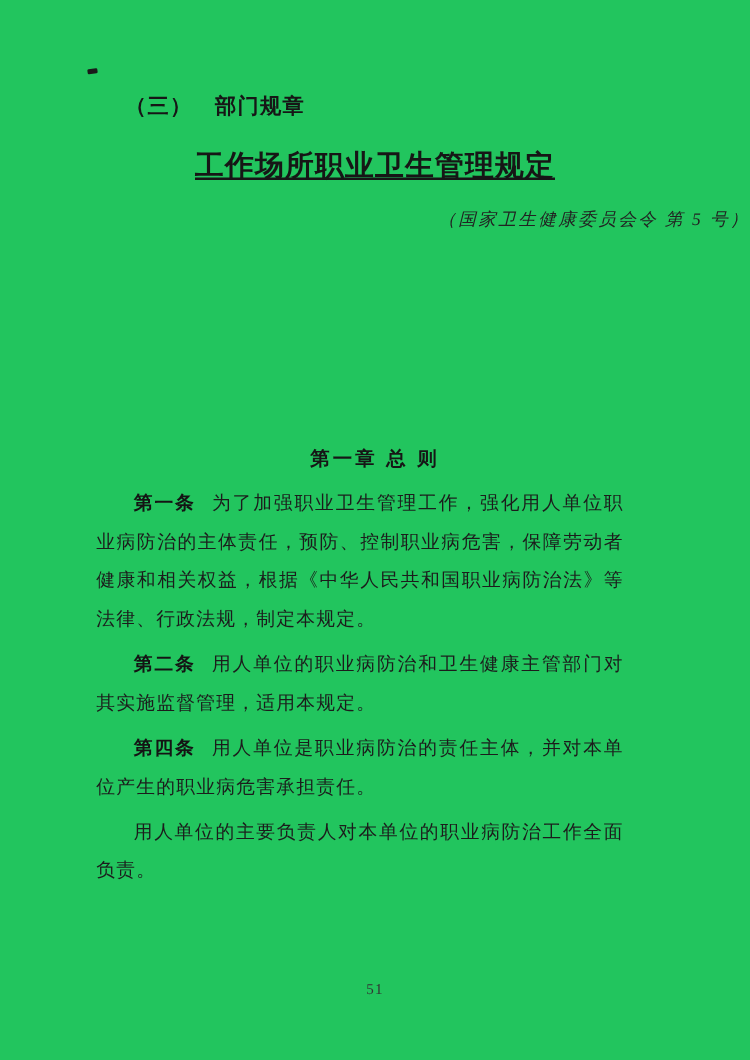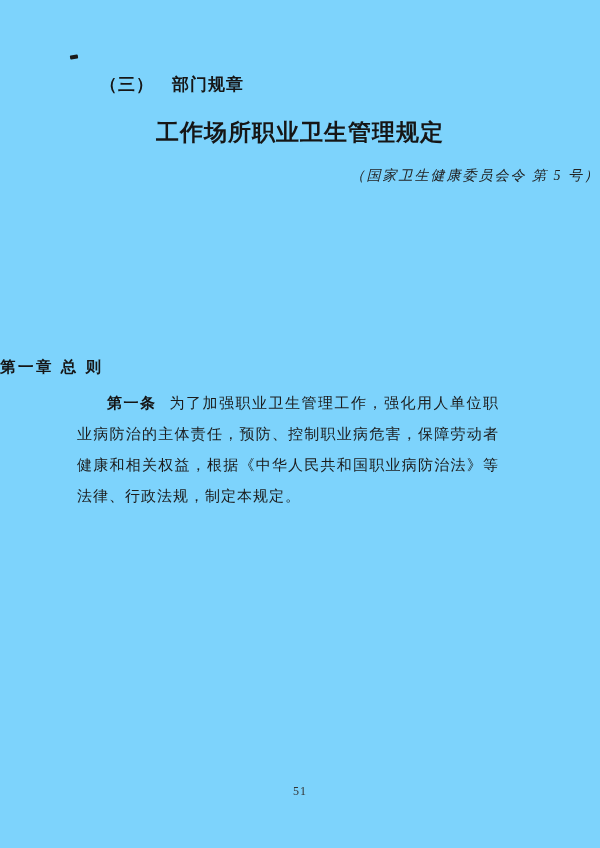--- a/index.html
+++ b/index.html
@@ -1,21 +1,21 @@
 <!DOCTYPE html>
 <html><head>
 <meta charset="utf-8">
 <style>
   * { margin: 0; padding: 0; box-sizing: border-box; }
   html, body { background: #ffffff; }
   .page {
     position: relative;
     width: 600px;
     height: 848px;
-    background: #7dd3fc;
+    background: #22c55e;
     overflow: hidden;
     color: #1c1c1c;
   }
   .speck {
     position: absolute;
     left: 70px; top: 55px;
     width: 8px; height: 4px;
     background: #1a1a1a;
     transform: rotate(-8deg);
     border-radius: 1px;
@@ -34,36 +34,38 @@
   .doc-title {
     position: absolute;
     left: 0; top: 117px;
     width: 100%;
     text-align: center;
     font-family: "Liberation Sans", sans-serif;
     font-weight: bold;
     font-size: 23px;
     letter-spacing: 1px;
     color: #161616;
+    text-decoration: underline;
   }
   .doc-subtitle {
     position: absolute;
     left: 0; top: 167px;
     width: 100%;
     text-align: right;
     font-family: "Liberation Serif", serif;
     font-style: italic;
     font-size: 14px;
     letter-spacing: 2px;
     color: #222222;
   }
   .chapter-heading {
     position: absolute;
     left: 0; top: 357px;
     width: 100%;
+    text-align: center;
     font-family: "Liberation Sans", sans-serif;
     font-weight: bold;
     font-size: 15.5px;
     letter-spacing: 2.5px;
     color: #161616;
   }
   .body-text {
     position: absolute;
     left: 77px; top: 387px;
     width: 422px;
@@ -108,17 +110,20 @@
   </div>
 
   <div class="doc-title">工作场所职业卫生管理规定</div>
 
   <div class="doc-subtitle">（国家卫生健康委员会令  第 5 号）</div>
 
   <div class="chapter-heading">第一章  总  则</div>
 
   <div class="body-text">
     <p><span class="para-lead">第一条</span><span>为了加强职业卫生管理工作，强化用人单位职业病防治的主体责任，预防、控制职业病危害，保障劳动者健康和相关权益，根据《中华人民共和国职业病防治法》等法律、行政法规，制定本规定。</span></p>
+    <p><span class="para-lead">第二条</span><span>用人单位的职业病防治和卫生健康主管部门对其实施监督管理，适用本规定。</span></p>
+    <p><span class="para-lead">第四条</span><span>用人单位是职业病防治的责任主体，并对本单位产生的职业病危害承担责任。</span></p>
+    <p><span class="para-lead"></span><span>用人单位的主要负责人对本单位的职业病防治工作全面负责。</span></p>
   </div>
 
   <div class="page-number">51</div>
 
 </div>
 
 </body></html>

